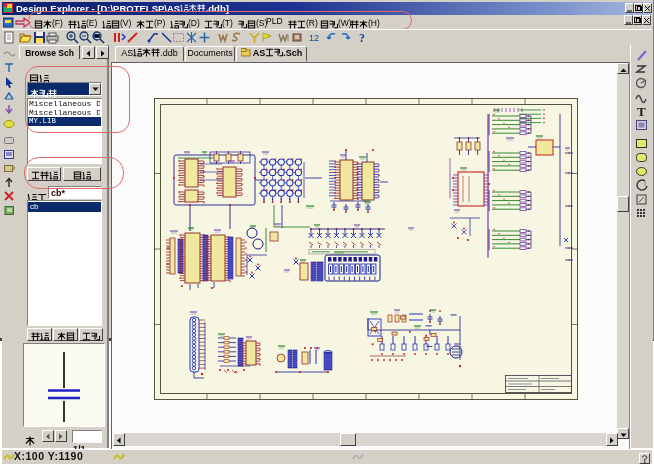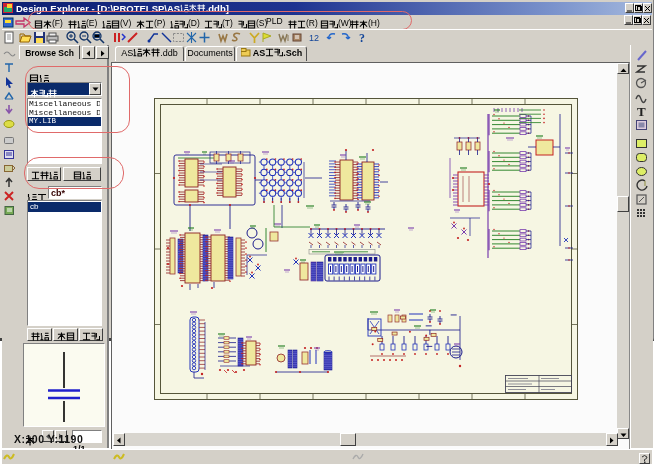--- a/index.html
+++ b/index.html
@@ -1494,21 +1494,21 @@
         <rect x="8" y="5" width="2" height="2"></rect>
         <rect x="2" y="8" width="2" height="2"></rect>
         <rect x="5" y="8" width="2" height="2"></rect>
         <rect x="8" y="8" width="2" height="2"></rect>
       </g>
     </svg>
     <div class="abs" style="left:2px;top:449px;width:650px;height:14px;background:#d4d0c8;border-top:1px solid #fff"></div>
     <svg class="abs" width="12" height="9" style="left:3px;top:452px">
       <path d="M1,7 q3,-6 5,-2 t5,-3" fill="none" stroke="#cb2" stroke-width="2"></path>
     </svg>
-    <div class="abs" style="left:14px;top:433px;font:bold 10.5px 'Liberation Sans',sans-serif;letter-spacing:0.5px;color:#111">X:100 Y:1190</div>
+    <div class="abs" style="left:14px;top:450px;font:bold 10.5px 'Liberation Sans',sans-serif;letter-spacing:0.5px;color:#111">X:100 Y:1190</div>
     <svg class="abs" width="12" height="9" style="left:113px;top:452px">
       <path d="M1,7 q3,-6 5,-2 t5,-3" fill="none" stroke="#cb2" stroke-width="2"></path>
     </svg>
     <svg class="abs" width="12" height="9" style="left:352px;top:452px">
       <path d="M1,7 q3,-6 5,-2 t5,-3" fill="none" stroke="#aaa" stroke-width="1.4"></path>
     </svg>
     <div style="position:absolute;left:639px;top:453px;width:11px;height:11px;background:#d4d0c8;border-top:1px solid #fff;border-left:1px solid #fff;border-right:1px solid #404040;border-bottom:1px solid #404040;box-sizing:border-box;text-align:center;line-height:7px"><svg width="7" height="8">
         <path d="M1,2 q2.5,-3 5,0 q0,2 -2.5,2.5 v1.5" fill="none" stroke="#333"></path>
         <rect x="3" y="6.5" width="1.5" height="1.5" fill="#333"></rect>
       </svg></div>

